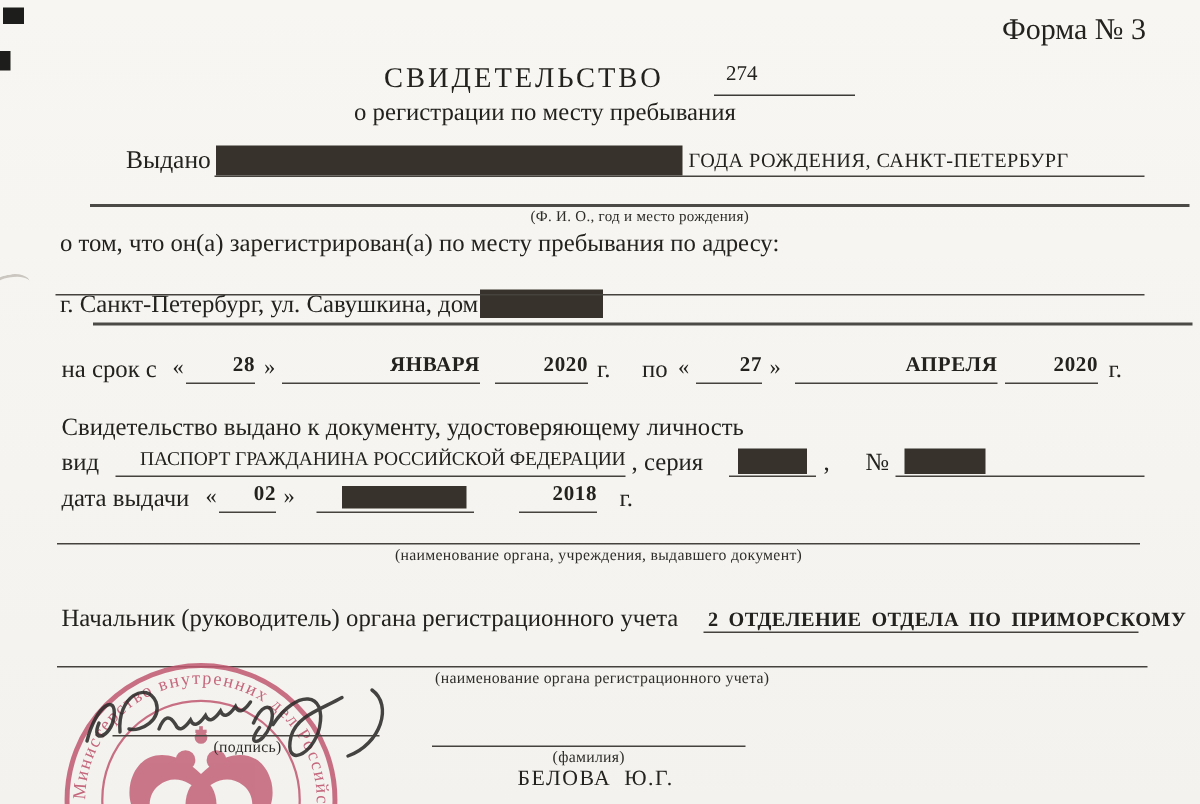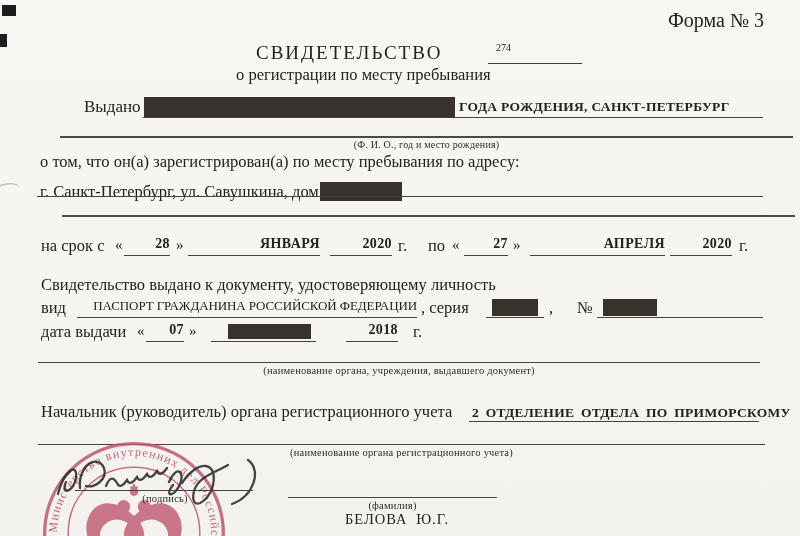--- a/index.html
+++ b/index.html
@@ -11,51 +11,51 @@
     color:#23221f;
   }
   .abs{ position:absolute; }
   .body-txt{ font-size:16.5px; }
   .sm-caption{ font-size:10px; color:#2e2d2a; text-align:center; letter-spacing:.2px; }
   .rule{ border-bottom:1.5px solid #45423e; height:0; }
   .rule-thick{ border-bottom:2px solid #4c4a46; height:0; }
   .ubox{ border-bottom:1.4px solid #45423e; text-align:right; height:20px; }
   .val{ font-weight:bold; font-size:14px; letter-spacing:.4px; }
   .redact{ background:#37322b; }
-  .bold-caps{ font-weight:bold; font-size:13.5px; letter-spacing:.3px; }
+  .bold-caps{ font-weight:normal; font-size:13.5px; letter-spacing:.3px; }
   .quote{ font-size:15px; }
   .stamp-svg, .sig-svg{ position:absolute; }
   .artifact{ background:#1d1d1b; position:absolute; }
 </style>
 </head>
 <body>
 
 <div class="paper">
 
   <div class="artifact" style="left:2px;top:5px;width:14px;height:11px;"></div>
   <div class="artifact" style="left:0;top:34px;width:7px;height:13px;"></div>
   <div class="abs" style="left:-6px;top:183px;width:26px;height:14px;border-top:2px solid #b9b4ac;border-radius:50%;opacity:.7;transform:rotate(-10deg);"></div>
 
   <div class="abs" style="right:36px;top:9px;font-size:20px;">Форма № 3</div>
 
   <div class="abs" style="left:256px;top:42px;font-size:19px;letter-spacing:2px;">СВИДЕТЕЛЬСТВО</div>
-  <div class="abs" style="left:488px;top:42px;width:94px;border-bottom:1.5px solid #3d3b38;height:22px;font-size:10px;padding-left:8px;">274</div>
+  <div class="abs" style="left:476px;top:42px;width:94px;border-bottom:1.5px solid #3d3b38;height:22px;font-size:14px;padding-left:8px;">274</div>
   <div class="abs" style="left:236px;top:65px;font-size:16.5px;">о регистрации по месту пребывания</div>
 
   <div class="abs body-txt" style="left:84px;top:97px;font-size:17px;">Выдано</div>
   <div class="abs redact" style="left:144px;top:97px;width:311px;height:20px;"></div>
   <div class="abs bold-caps" style="left:459px;top:99px;">ГОДА РОЖДЕНИЯ, САНКТ-ПЕТЕРБУРГ</div>
   <div class="abs rule" style="left:143px;top:117px;width:620px;"></div>
 
   <div class="abs rule-thick" style="left:60px;top:136px;width:733px;"></div>
   <div class="abs sm-caption" style="left:60px;top:139px;width:733px;">(Ф. И. О., год и место рождения)</div>
 
   <div class="abs body-txt" style="left:40px;top:152px;">о том, что он(а) зарегистрирован(а) по месту пребывания по адресу:</div>
 
-  <div class="abs body-txt" style="left:40px;top:182px;white-space:nowrap;">
+  <div class="abs body-txt" style="left:40px;top:193px;white-space:nowrap;">
     <span>г. Санкт-Петербург, ул. Савушкина, дом</span><span class="redact" style="display:inline-block;width:82px;height:19px;vertical-align:-4px;margin-left:1px;"></span>
   </div>
   <div class="abs rule" style="left:37px;top:196px;width:726px;"></div>
 
   <div class="abs rule-thick" style="left:62px;top:215px;width:733px;"></div>
 
   <div class="abs body-txt" style="left:41px;top:236px;">на срок с</div>
   <div class="abs quote" style="left:115px;top:237px;">«</div>
   <div class="abs ubox val" style="left:124px;top:236px;width:46px;">28</div>
   <div class="abs quote" style="left:176px;top:237px;">»</div>
@@ -77,21 +77,21 @@
   <div class="abs body-txt" style="left:421px;top:298px;">, серия</div>
   <div class="abs redact" style="left:492px;top:299px;width:46px;height:17px;"></div>
   <div class="abs rule" style="left:486px;top:317px;width:58px;"></div>
   <div class="abs body-txt" style="left:549px;top:298px;">,</div>
   <div class="abs body-txt" style="left:577px;top:298px;">№</div>
   <div class="abs redact" style="left:603px;top:299px;width:54px;height:17px;"></div>
   <div class="abs rule" style="left:597px;top:317px;width:166px;"></div>
 
   <div class="abs body-txt" style="left:41px;top:322px;">дата выдачи</div>
   <div class="abs quote" style="left:137px;top:323px;">«</div>
-  <div class="abs ubox val" style="left:146px;top:322px;width:38px;">07</div>
+  <div class="abs ubox val" style="left:146px;top:322px;width:38px;">02</div>
   <div class="abs quote" style="left:189px;top:323px;">»</div>
   <div class="abs redact" style="left:228px;top:324px;width:83px;height:15px;"></div>
   <div class="abs rule" style="left:211px;top:341px;width:105px;"></div>
   <div class="abs ubox val" style="left:346px;top:322px;width:52px;">2018</div>
   <div class="abs body-txt" style="left:413px;top:322px;">г.</div>
 
   <div class="abs rule" style="left:38px;top:362px;width:722px;"></div>
   <div class="abs sm-caption" style="left:38px;top:365px;width:722px;font-size:10.5px;">(наименование органа, учреждения, выдавшего документ)</div>
 
   <div class="abs body-txt" style="left:41px;top:402px;">Начальник (руководитель) органа регистрационного учета</div>

